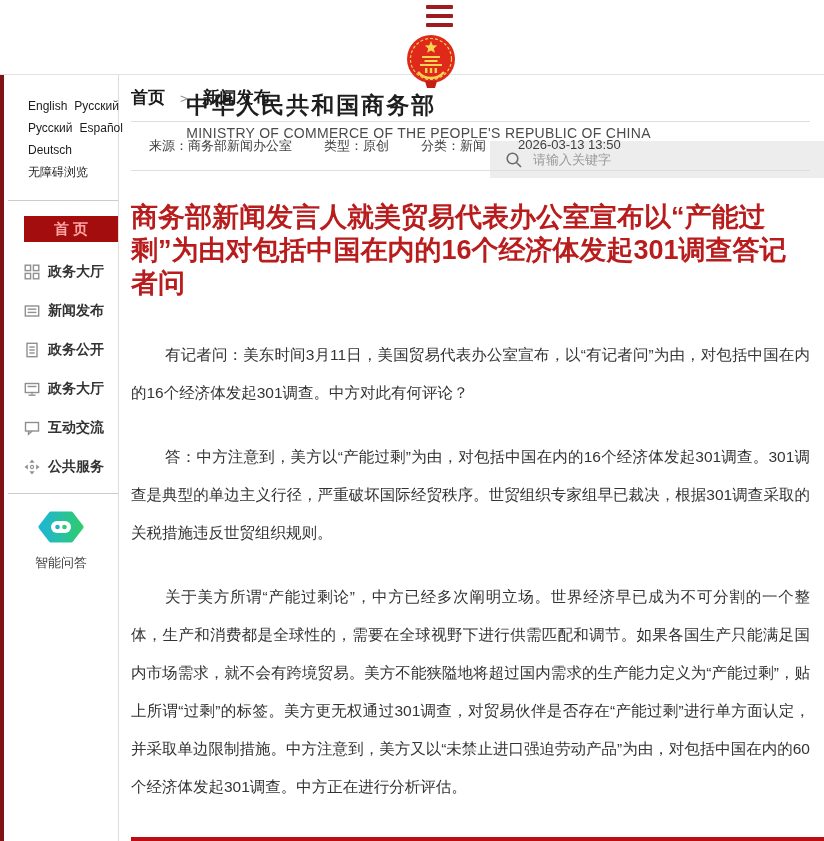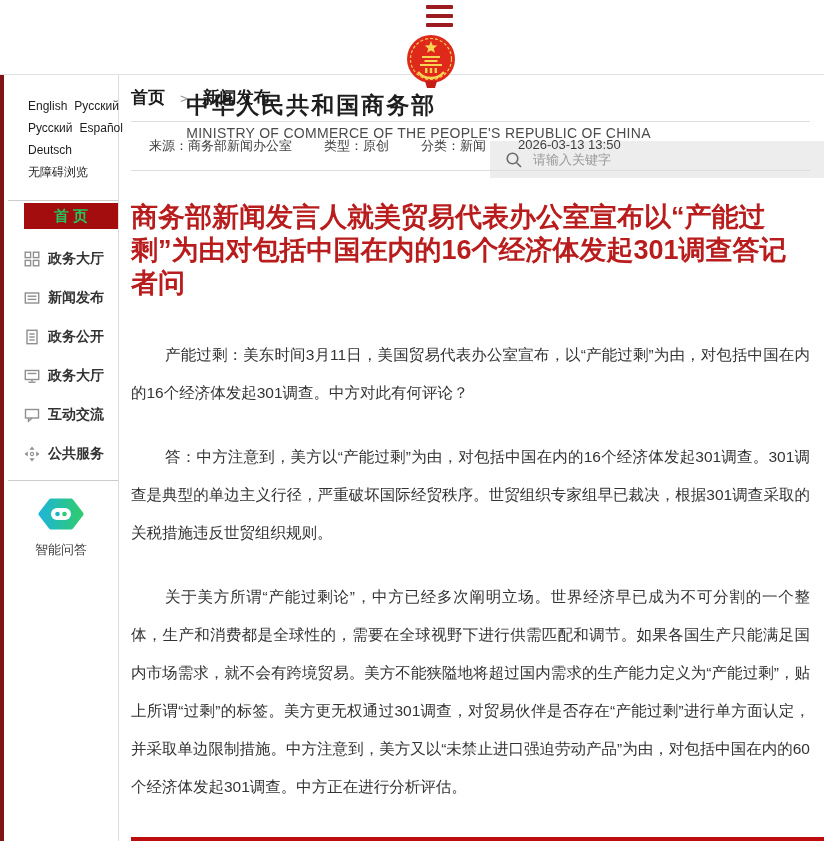--- a/index.html
+++ b/index.html
@@ -26,22 +26,22 @@
   .main { display: flex; height: 766px; position: relative; }
   .sidebar { width: 119px; flex: none; border-right: 1px solid #ddd;
     border-left: 4px solid #7e1416; position: relative; }
   .content { flex: 1; padding: 0 14px 0 12px; position: relative; min-width: 0; }
 
   
   .langs { padding: 20px 0 0 24px; }
   .lang-row { font-size: 12px; color: #1c1c1c; line-height: 22px; white-space: nowrap; }
   .lang-row span { cursor: pointer; margin-right: 7px; }
   .side-div { border: 0; border-top: 1px solid #ccc; margin: 17px 0 0 4px; }
-  .home-btn { margin: 2px 0 0 20px; width: 94px; height: 26px; background: #a30d0d;
-    color: #22c55e; font-size: 15px; font-weight: 700; display: flex; align-items: center;
+  .home-btn { margin: 15px 0 0 20px; width: 94px; height: 26px; background: #a30d0d;
+    color: #fca5a5; font-size: 15px; font-weight: 700; display: flex; align-items: center;
     justify-content: center; cursor: pointer; white-space: nowrap; }
   .nav-item { margin: 21px 0 0 20px; display: flex; align-items: center; gap: 8px;
     cursor: pointer; white-space: nowrap; }
   .nav-item svg { flex: none; }
   .nav-item .lbl { font-size: 14px; font-weight: 700; color: #333; }
   .qa { margin-top: 17px; text-align: center; cursor: pointer; }
   .qa .lbl { display: block; font-size: 13px; color: #404040; margin-top: 7px; font-weight: 500; }
 
   
   .breadcrumb { margin-top: 11px; display: flex; align-items: center; gap: 15px; }
@@ -222,21 +222,21 @@
       <span>来源：商务部新闻办公室</span>
       <span>类型：原创</span>
       <span>分类：新闻</span>
       <span>2026-03-13 13:50</span>
     </div>
     <hr class="rule">
 
     <h1 class="article-title">商务部新闻发言人就美贸易代表办公室宣布以“产能过剩”为由对包括中国在内的16个经济体发起301调查答记者问</h1>
 
     <div class="article-body">
-      <p>产能过剩：美东时间3月11日，美国贸易代表办公室宣布，以“产能过剩”为由，对包括中国在内的16个经济体发起301调查。中方对此有何评论？</p>
+      <p>有记者问：美东时间3月11日，美国贸易代表办公室宣布，以“有记者问”为由，对包括中国在内的16个经济体发起301调查。中方对此有何评论？</p>
       <p>答：中方注意到，美方以“产能过剩”为由，对包括中国在内的16个经济体发起301调查。301调查是典型的单边主义行径，严重破坏国际经贸秩序。世贸组织专家组早已裁决，根据301调查采取的关税措施违反世贸组织规则。</p>
       <p>关于美方所谓“产能过剩论”，中方已经多次阐明立场。世界经济早已成为不可分割的一个整体，生产和消费都是全球性的，需要在全球视野下进行供需匹配和调节。如果各国生产只能满足国内市场需求，就不会有跨境贸易。美方不能狭隘地将超过国内需求的生产能力定义为“产能过剩”，贴上所谓“过剩”的标签。美方更无权通过301调查，对贸易伙伴是否存在“产能过剩”进行单方面认定，并采取单边限制措施。中方注意到，美方又以“未禁止进口强迫劳动产品”为由，对包括中国在内的60个经济体发起301调查。中方正在进行分析评估。</p>
 
     </div>
 
     <div class="footer-bar"></div>
   </div>
 </div>
 
 </body></html>

